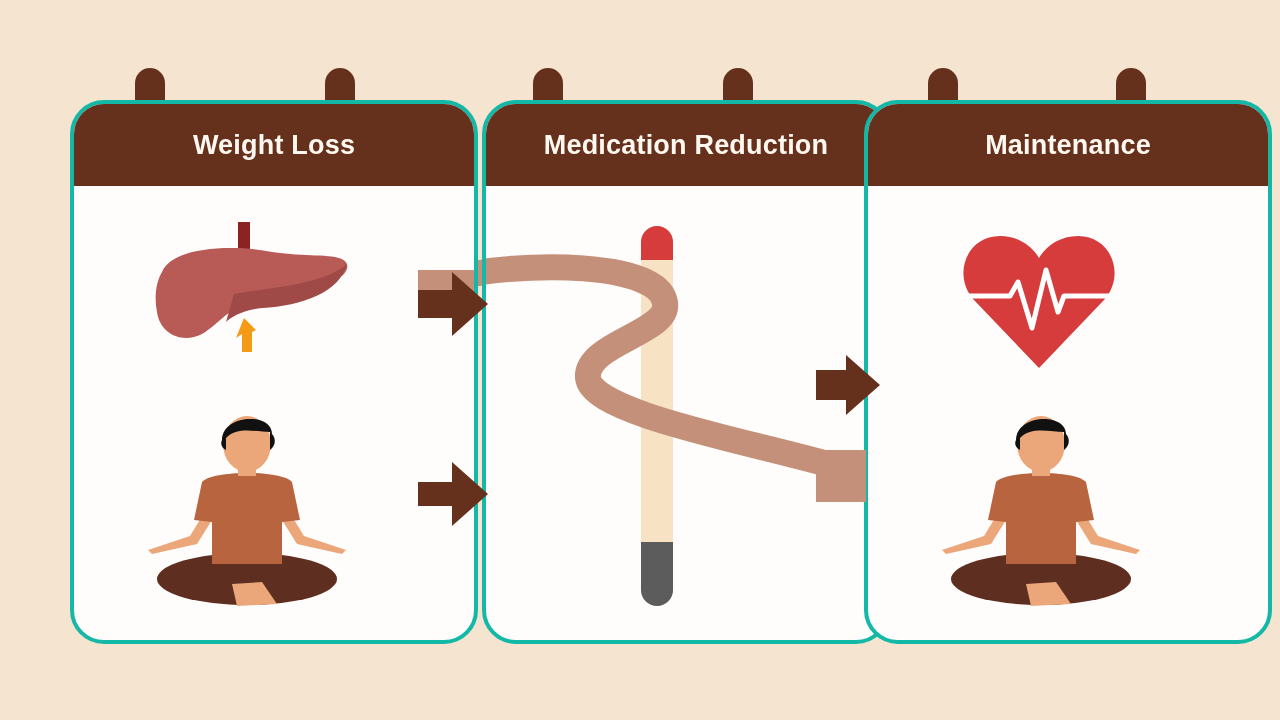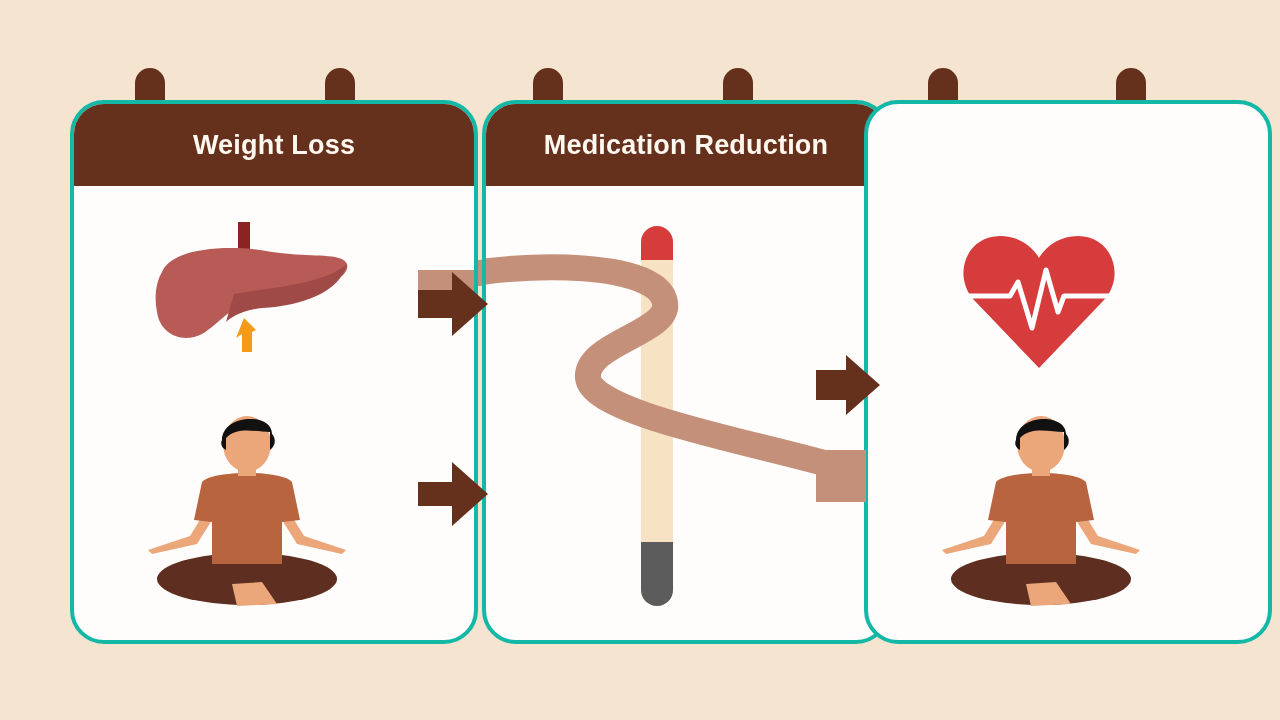--- a/index.html
+++ b/index.html
@@ -54,20 +54,23 @@
     <path d="M5 322 L37 322 L37 370 A16 16 0 0 1 5 370 Z" fill="#5c5c5c"></path>
   </svg>
   <svg class="abs" style="left:-476px;top:-106px;" width="1280" height="720" viewBox="0 0 1280 720">
     <path d="M420 283 C 520 260, 650 265, 655 305 C 660 335, 575 345, 578 380 C 582 420, 780 450, 865 480" fill="none" stroke="#c4907a" stroke-width="26"></path>
   </svg>
 </div>
 
 <div class="tab" style="left:928px;"></div>
 <div class="tab" style="left:1116px;"></div>
 <div class="card" style="left:864px;">
+  <div class="hdr">
+      <span>Maintenance</span>
+    </div>
   <svg class="abs" style="left:92px;top:126px;" width="158" height="140" viewBox="0 0 158 140">
     <path d="M79 138 L14 70 C -8 46, 6 6, 40 6 C 58 6, 72 16, 79 28 C 86 16, 100 6, 118 6 C 152 6, 166 46, 144 70 Z" fill="#d63c3c"></path>
     <polyline points="0,66 50,66 58,52 72,98 86,40 98,82 104,66 158,66" fill="none" stroke="#ffffff" stroke-width="5" stroke-linejoin="round"></polyline>
   </svg>
   <svg class="abs" style="left:68px;top:300px;" width="210" height="210" viewBox="0 0 210 210">
     <ellipse cx="105" cy="175" rx="90" ry="26" fill="#5e2e20"></ellipse>
     <path d="M90 180 L120 178 L135 200 L95 202 Z" fill="#eba679"></path>
     <path d="M10 150 L55 140 L80 100 L70 96 L48 132 L6 146 Z" fill="#eba679"></path>
     <path d="M200 150 L155 140 L130 100 L140 96 L162 132 L204 146 Z" fill="#eba679"></path>
     <path d="M60 78 C 70 66, 140 66, 150 78 L158 116 L140 118 L140 160 L70 160 L70 118 L52 116 Z" fill="#b8653f"></path>

